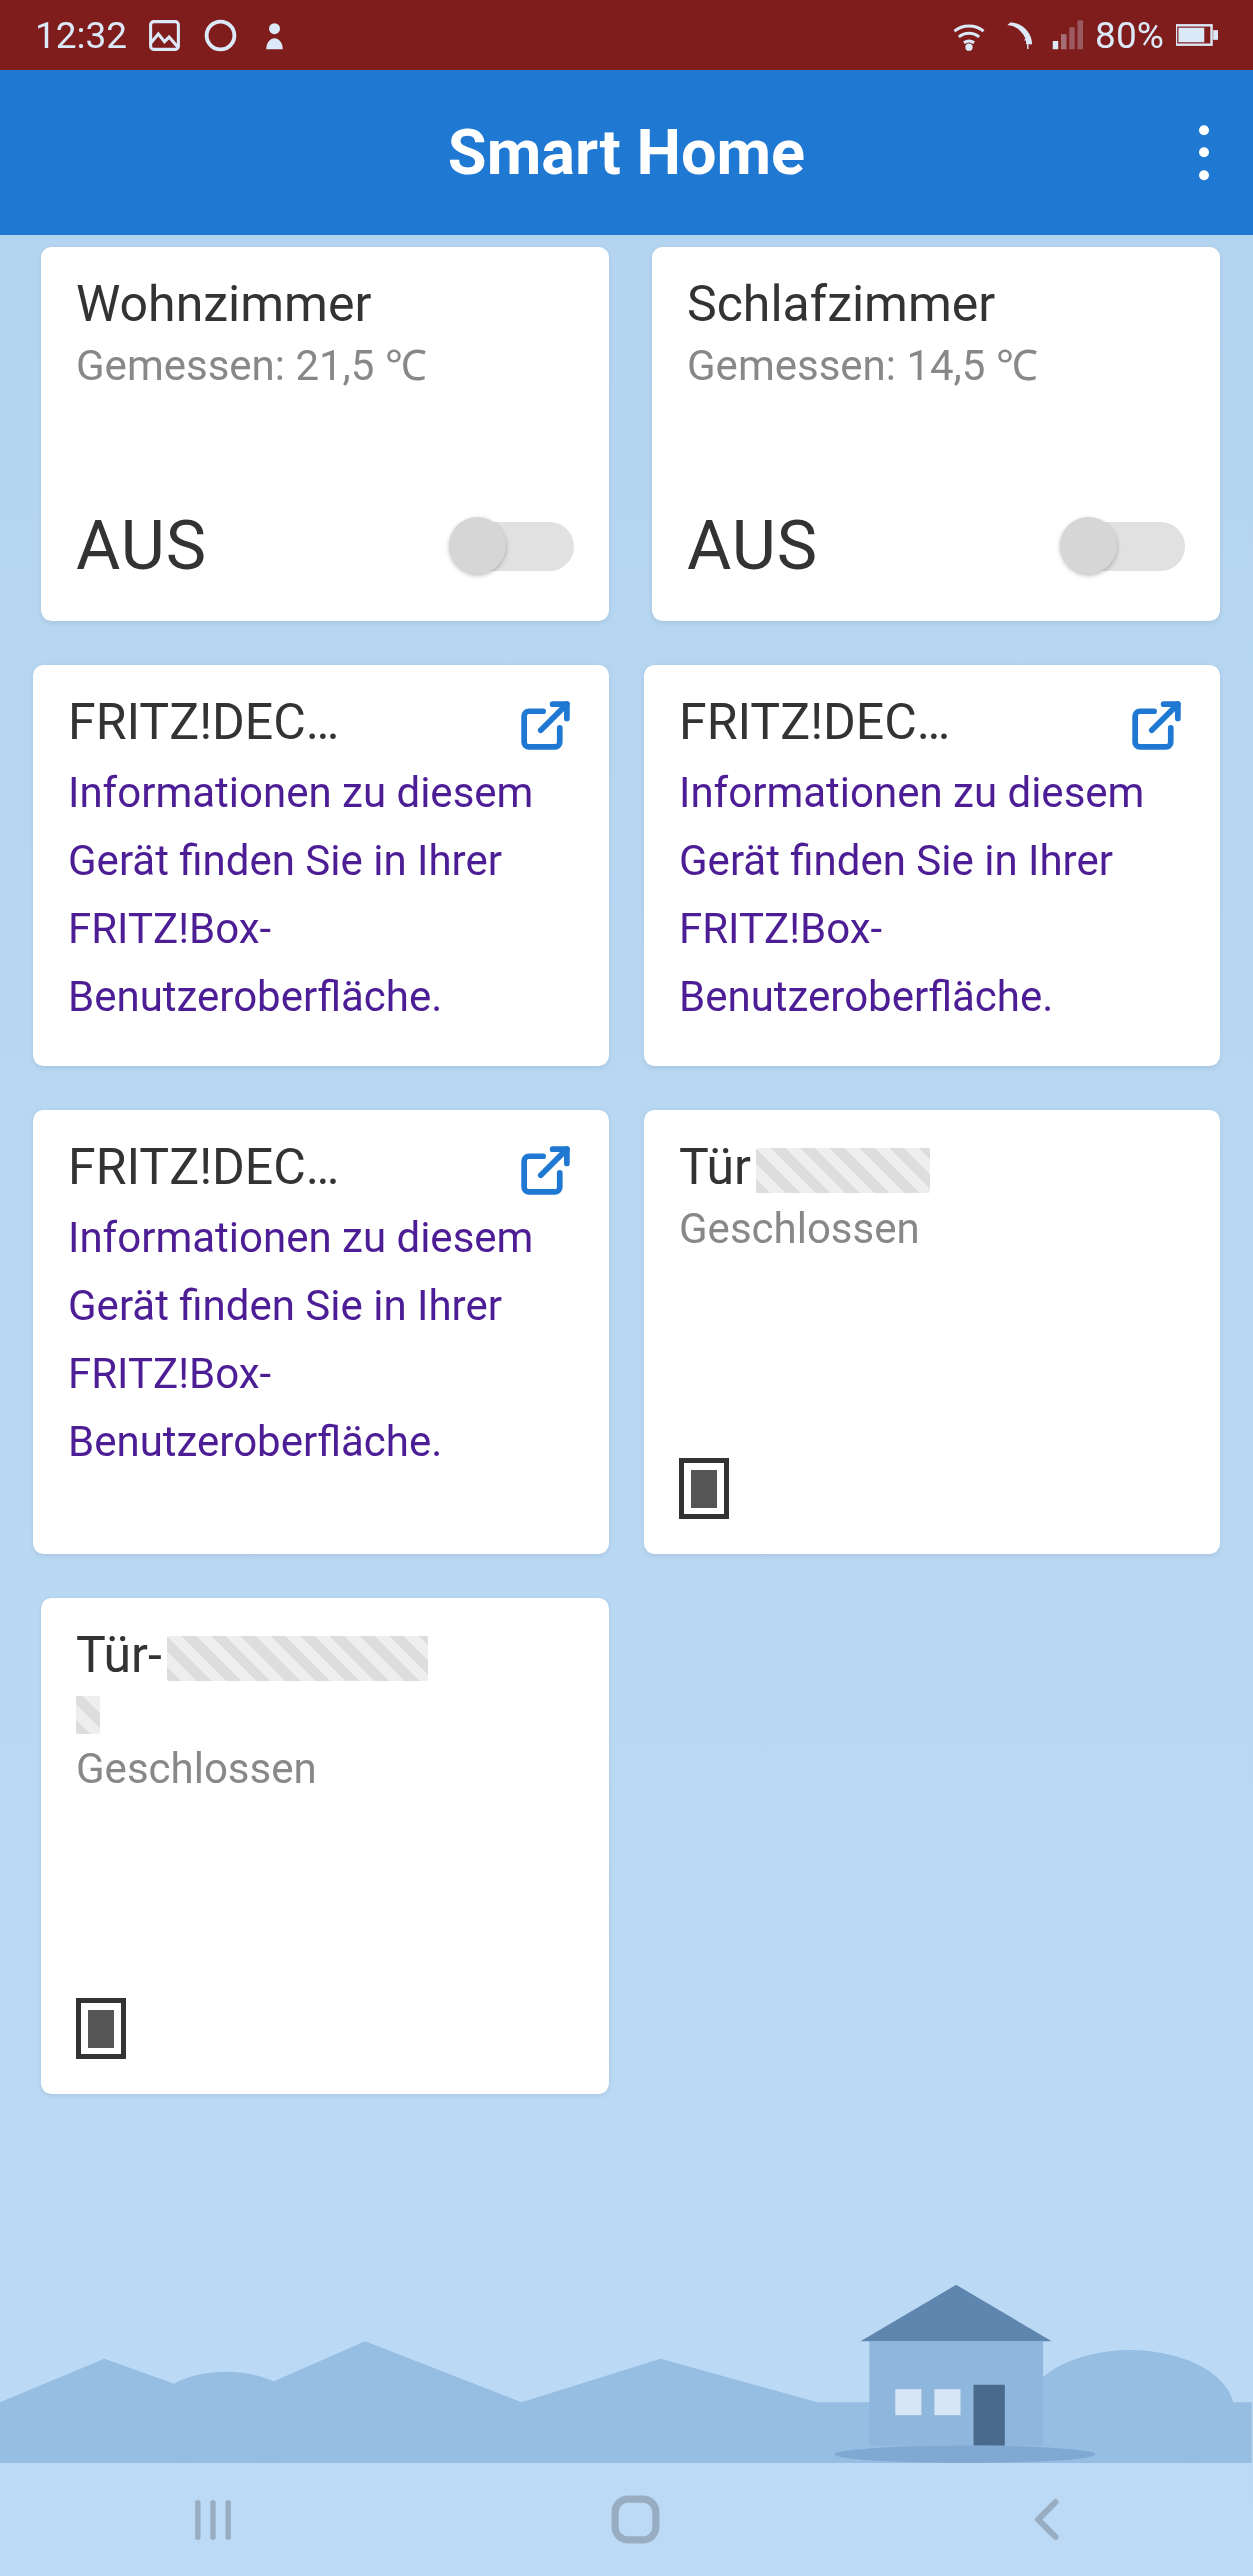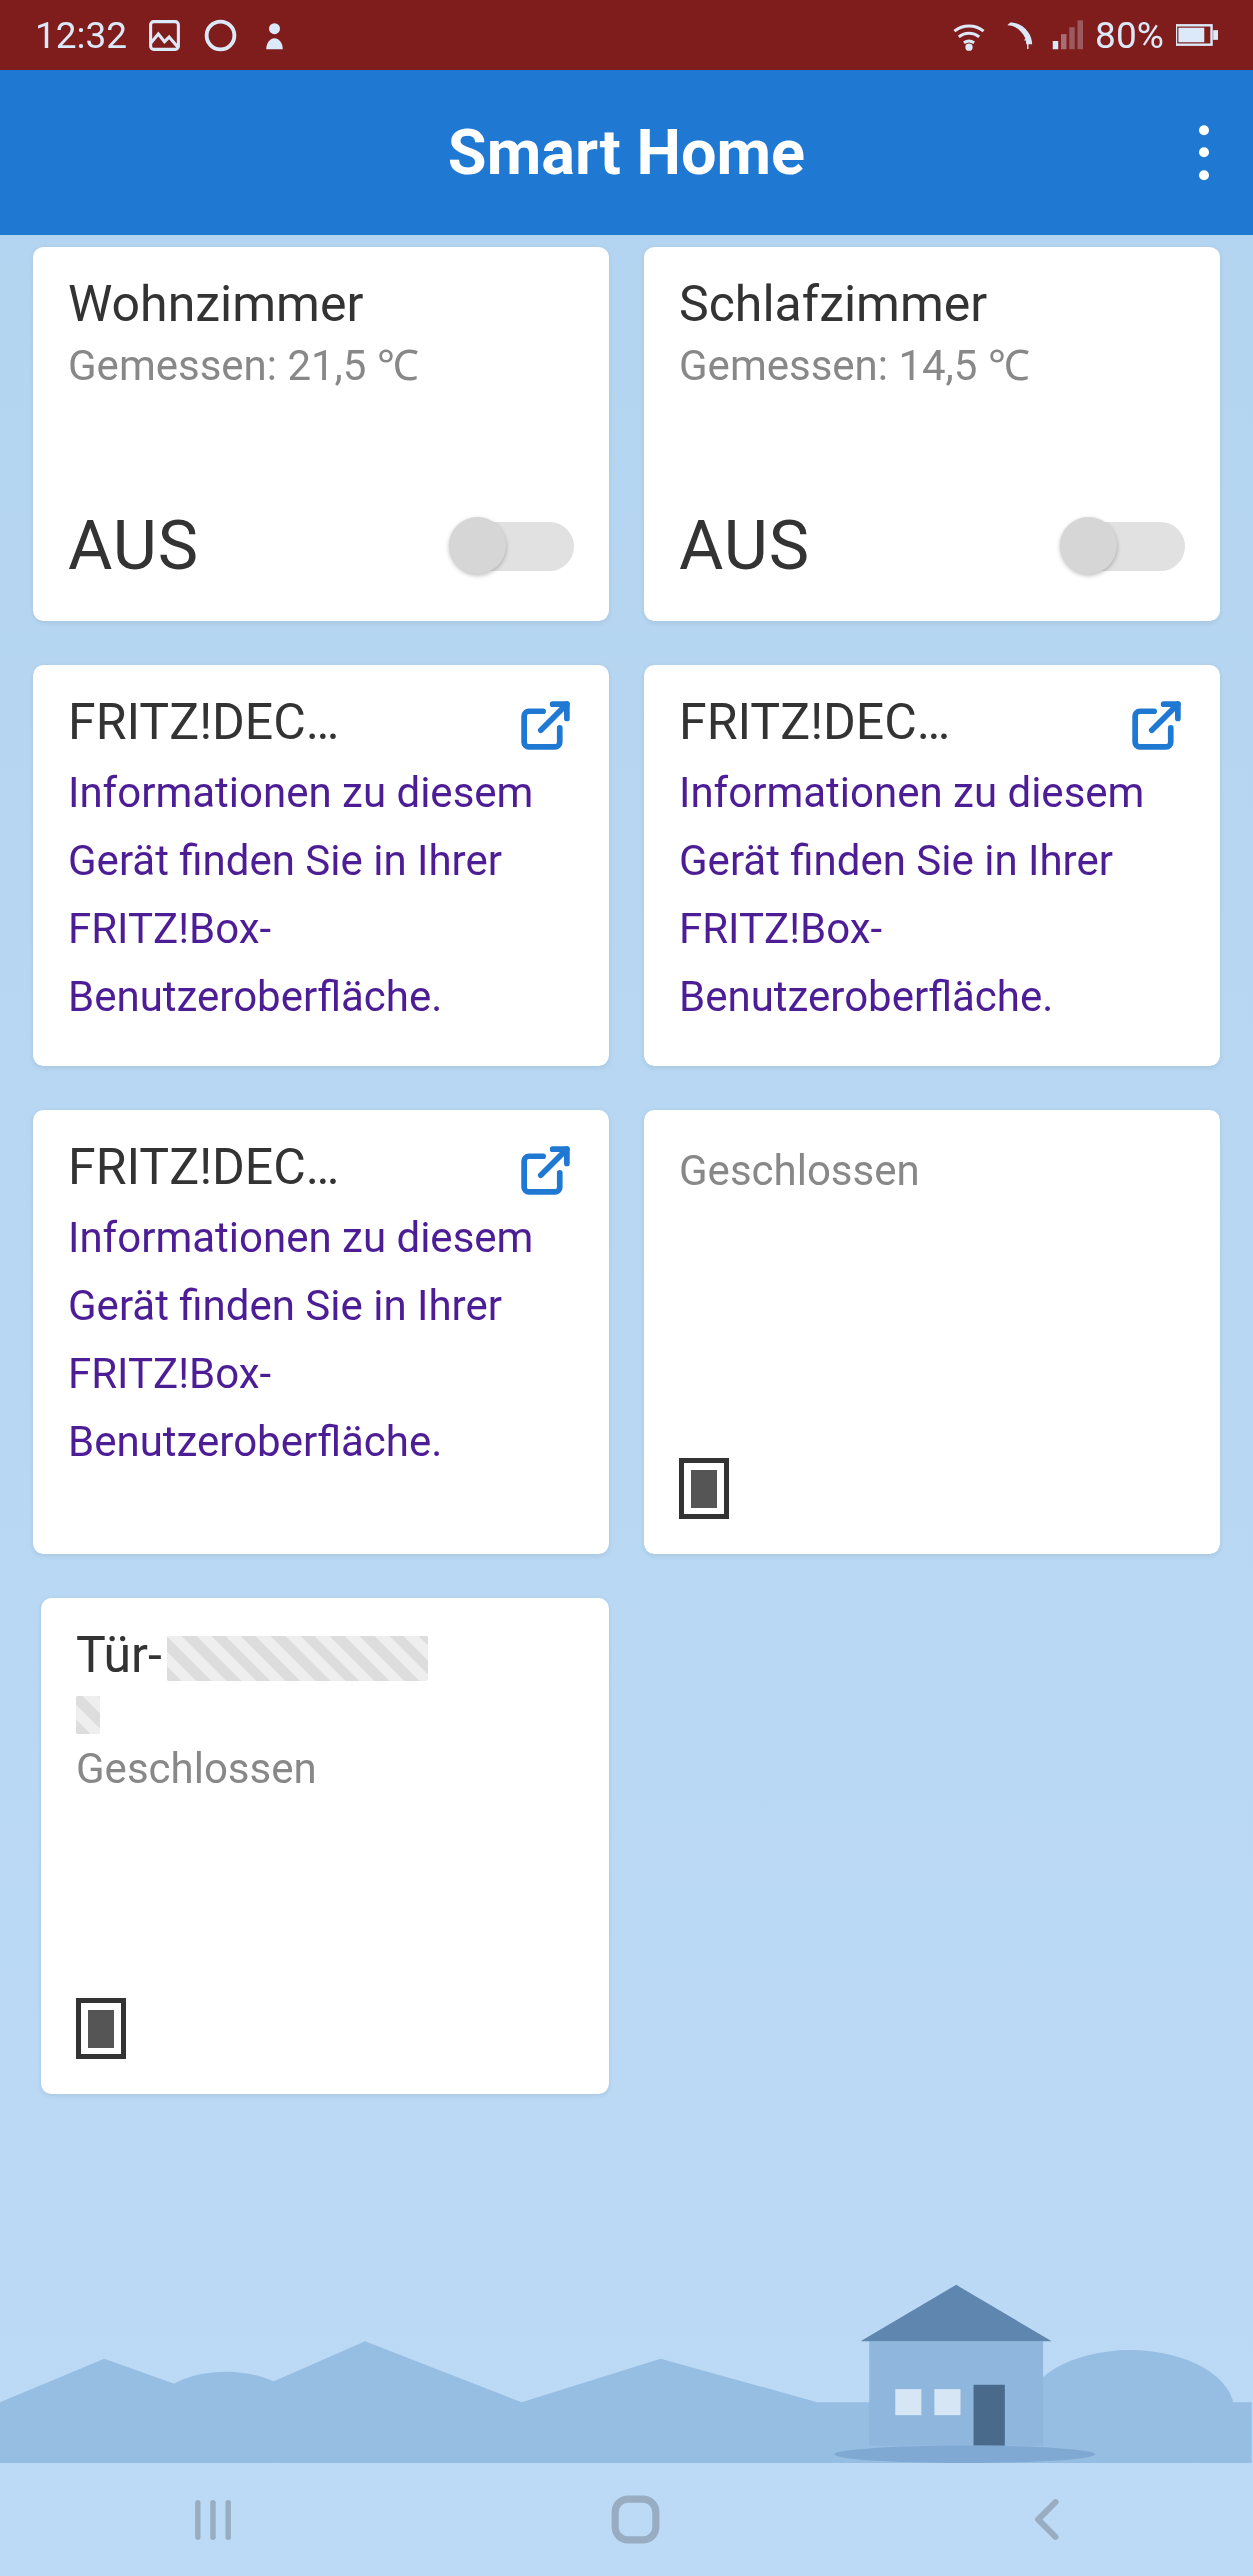--- a/index.html
+++ b/index.html
@@ -18,21 +18,21 @@
 
     .content { padding: 12.2px 33px 0 33px; display: grid; grid-template-columns: 1fr 1fr; column-gap: 35px; row-gap: 44px; }
 
     .card { background: #fff; border-radius: 10.4px; padding: 28px 35px 35px 35px; box-shadow: 0 1.7px 5.2px rgba(0,0,0,0.08); position: relative; overflow: hidden; }
     .card .title-row { display: flex; justify-content: space-between; align-items: flex-start; }
     .card .title { font-size: 50px; font-weight: 400; color: #333; white-space: nowrap; overflow: hidden; text-overflow: ellipsis; max-width: 100%; }
     .card .title.trunc { max-width: 366px; }
     .card .subtitle { font-size: 42px; color: #888; margin-top: 5.2px; line-height: 1.35; }
     .card .desc { font-size: 42px; color: #4c1d95; margin-top: 5.2px; line-height: 1.62; word-break: break-word; }
 
-    .card.temp { min-height: 374px; display: flex; flex-direction: column; justify-content: space-between; }
+    .card.temp { min-height: 374px; display: flex; flex-direction: column; justify-content: space-between; margin-left: 8px; }
     .card.temp .bottom { display: flex; justify-content: space-between; align-items: center; margin-top: 61px; }
     .card.temp .state { font-size: 68px; font-weight: 400; color: #333; letter-spacing: 0.9px; }
 
     .toggle { width: 122px; height: 49px; background: #e1e1e1; border-radius: 24.4px; position: relative; }
     .toggle .knob { width: 57px; height: 57px; background: #d6d6d6; border-radius: 50%; position: absolute; left: -3.5px; top: -5.2px; box-shadow: 0 1.7px 4.4px rgba(0,0,0,0.25); }
 
     .ext-icon { flex-shrink: 0; margin-left: 10.4px; margin-top: 3.5px; }
 
     .card.door { min-height: 444px; display: flex; flex-direction: column; justify-content: space-between; }
     .door-icon { width: 50px; height: 61px; border: 5.2px solid #333; display: flex; align-items: center; justify-content: center; margin-top: 44px; }
@@ -162,20 +162,21 @@
           <path d="M18 13 v6 a2 2 0 0 1 -2 2 H5 a2 2 0 0 1 -2 -2 V8 a2 2 0 0 1 2 -2 h6"></path>
           <path d="M15 3 h6 v6"></path>
           <path d="M10 14 L21 3"></path>
         </svg>
     </div>
     <div class="desc">Informationen zu diesem Gerät finden Sie in Ihrer FRITZ!Box-Benutzeroberfläche.</div>
   </div>
 
   <div class="card door">
     <div>
+      <div class="title"><span>Tür</span><span class="censor a"></span></div>
       <div class="subtitle">Geschlossen</div>
     </div>
     <div class="door-icon">
         <div class="inner"></div>
       </div>
   </div>
 
   <div class="card door door2">
     <div>
       <div class="title"><span>Tür-</span><span class="censor b"></span></div>

